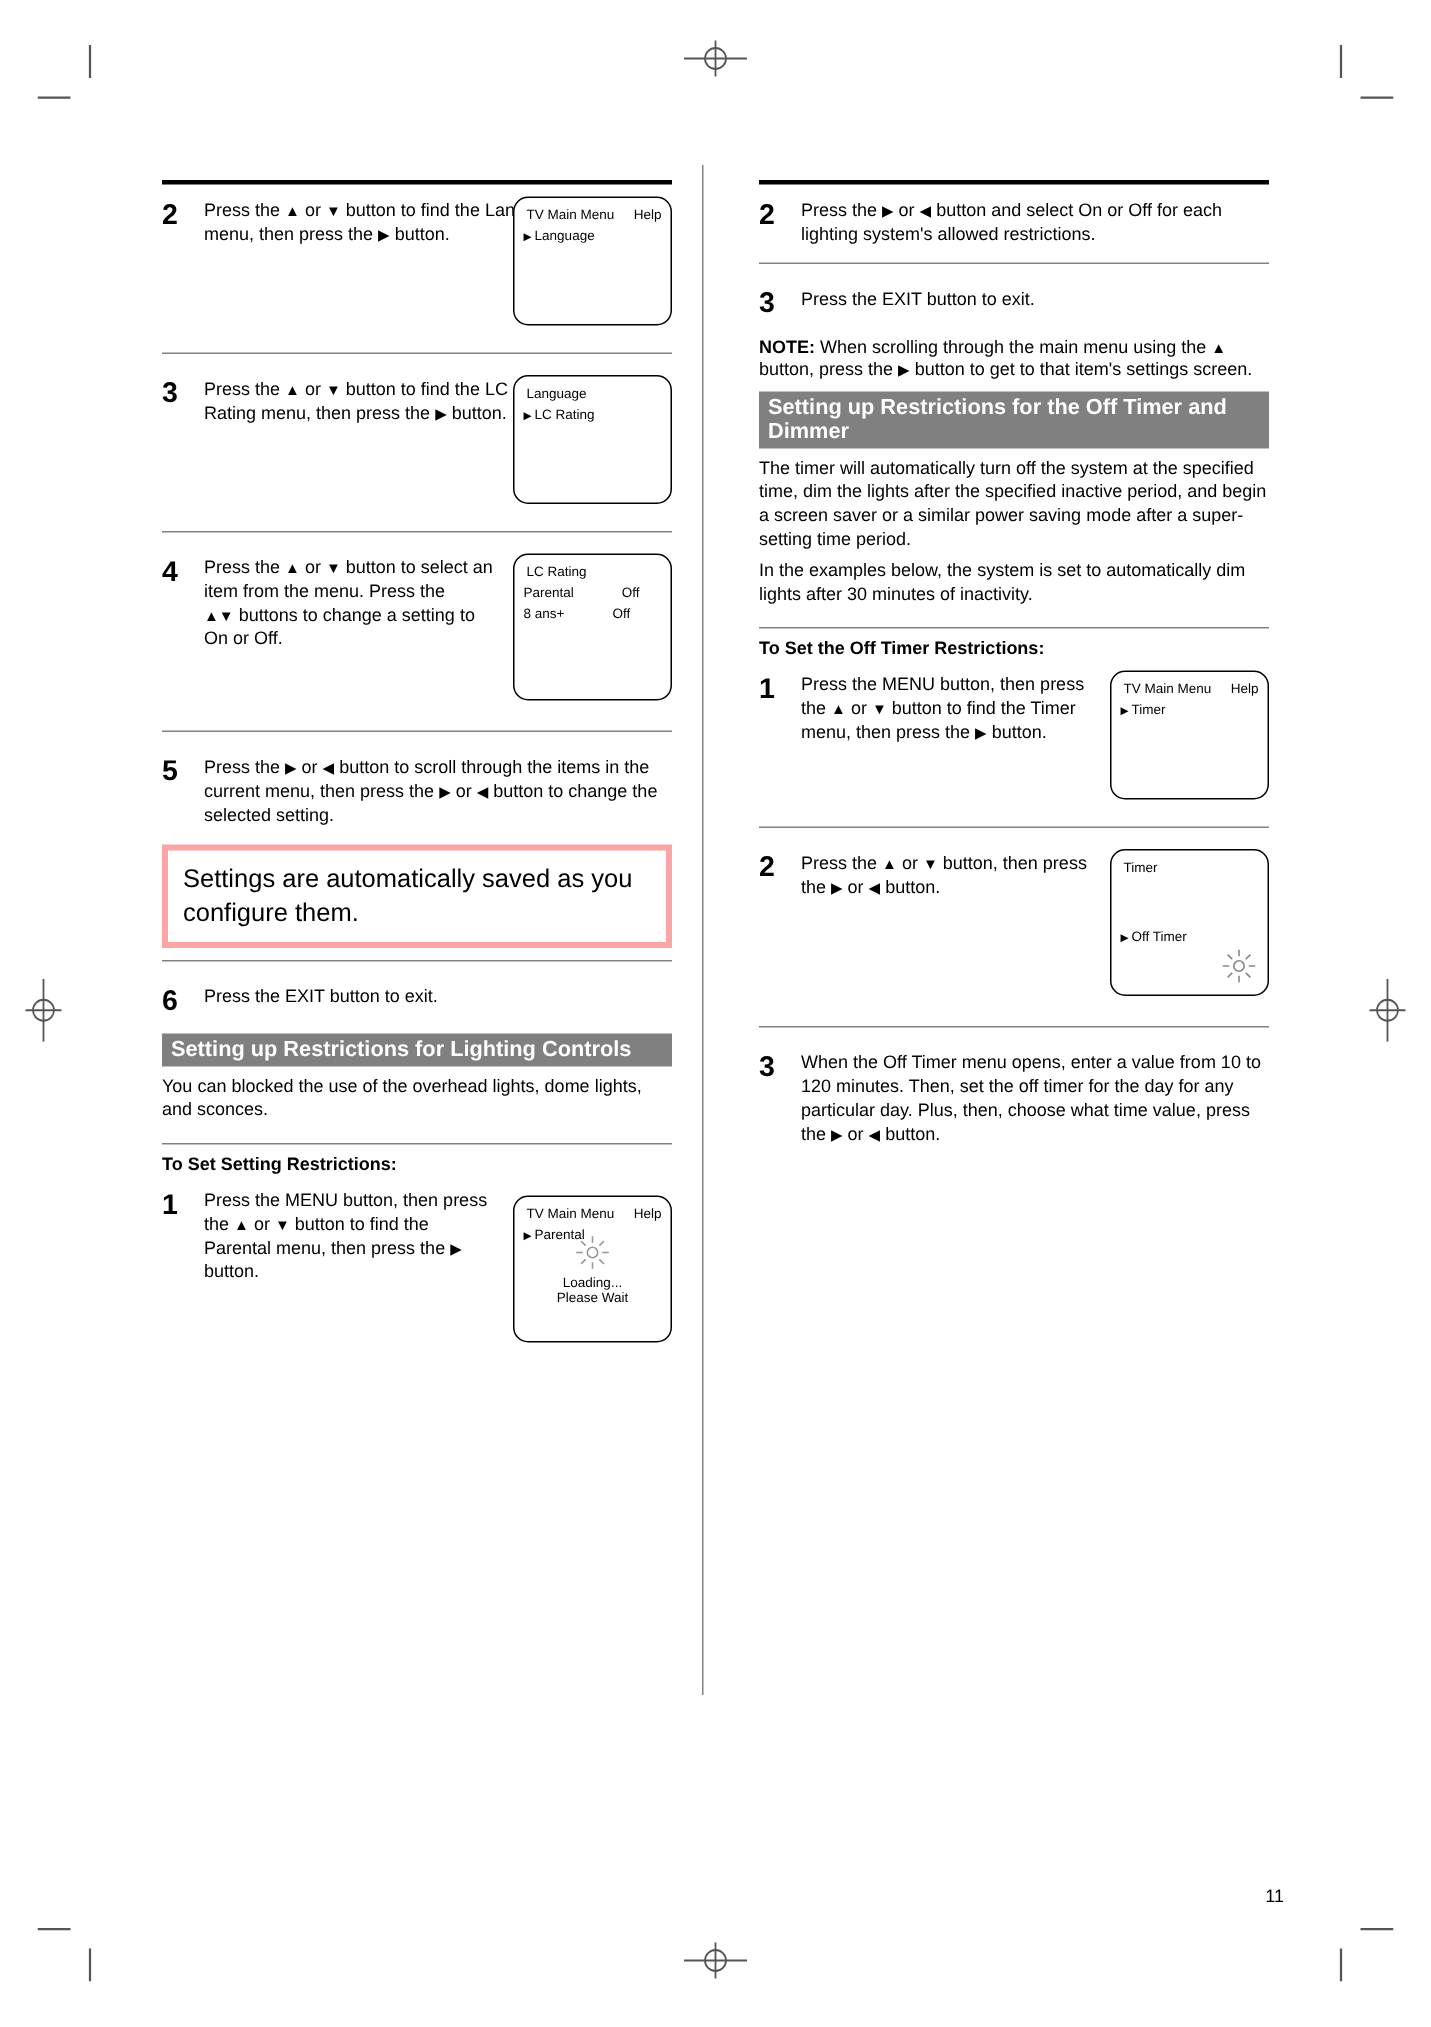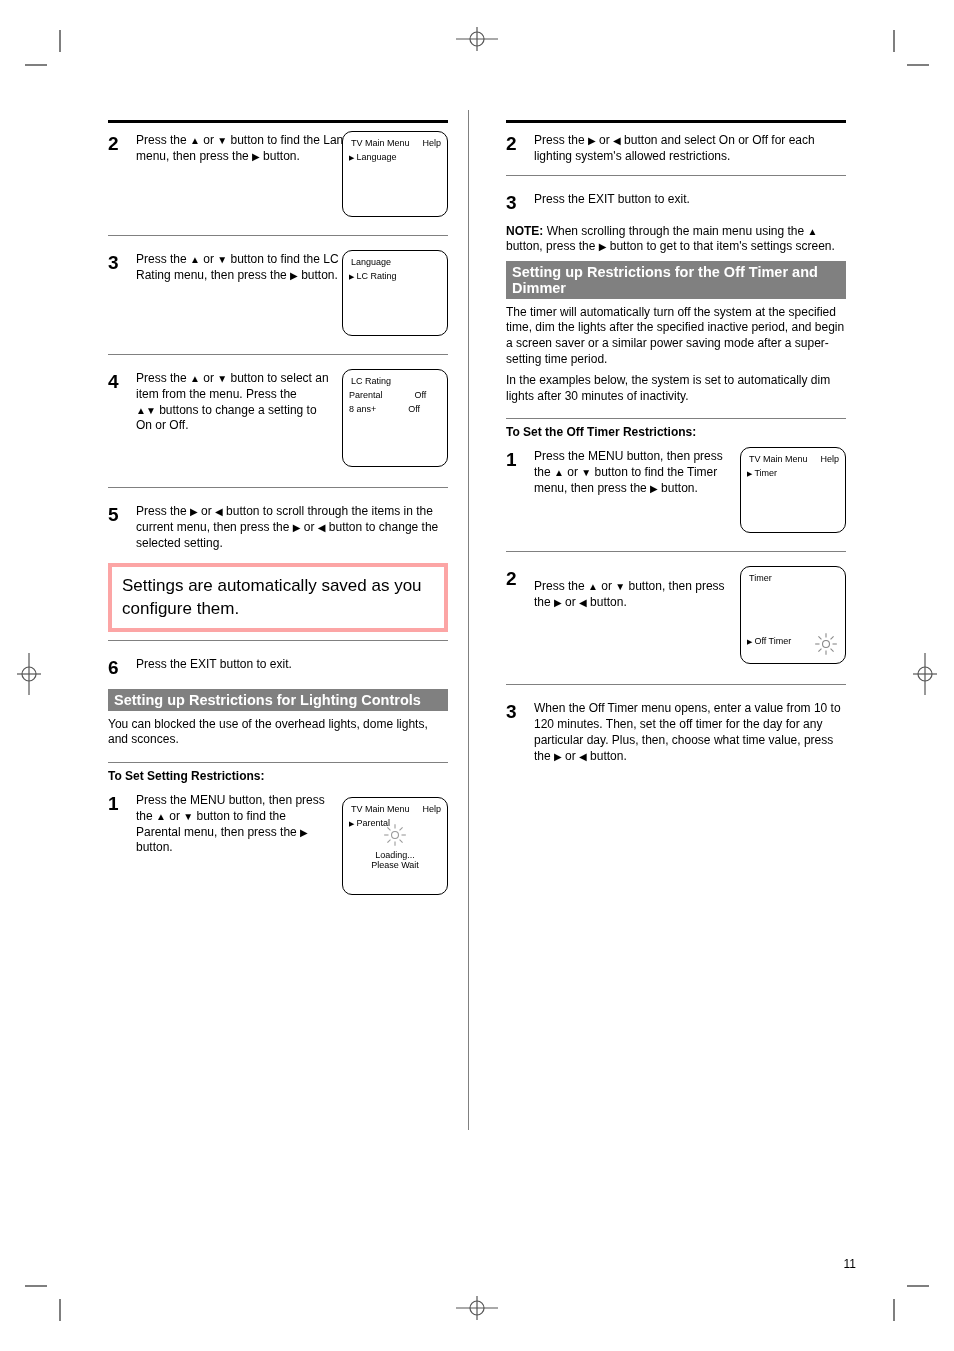--- a/index.html
+++ b/index.html
@@ -388,29 +388,29 @@
             <span>Timer</span>
           </div>
       </div>
     </div>
 
     <div class="hr"></div>
 
     <div style="position:relative; min-height:120px;">
       <div class="step">
         <div class="num">2</div>
-        <div class="txt" style="padding-right:115px;margin-top:11px;">
+        <div class="txt" style="padding-right:115px;">
           <span>Press the </span><span class="tri-up"></span><span> or </span><span class="tri-down"></span><span> button, then press the </span><span class="tri-right"></span><span> or </span><span class="tri-left"></span><span> button.</span>
         </div>
       </div>
       <div class="mini" style="top:8px; height:96px;">
         <div class="toprow">
             <span>Timer</span>
           </div>
-        <div class="item" style="top:69px;">
+        <div class="item" style="top:52px;">
             <span class="sel"></span>
             <span>Off Timer</span>
           </div>
         <div class="cog">
           <svg viewBox="0 0 24 24">
               <g stroke="#888" stroke-width="1" fill="none">
                 <circle cx="12" cy="12" r="3.2"></circle>
                 <line x1="12" y1="2" x2="12" y2="6"></line>
                 <line x1="12" y1="18" x2="12" y2="22"></line>
                 <line x1="2" y1="12" x2="6" y2="12"></line>

